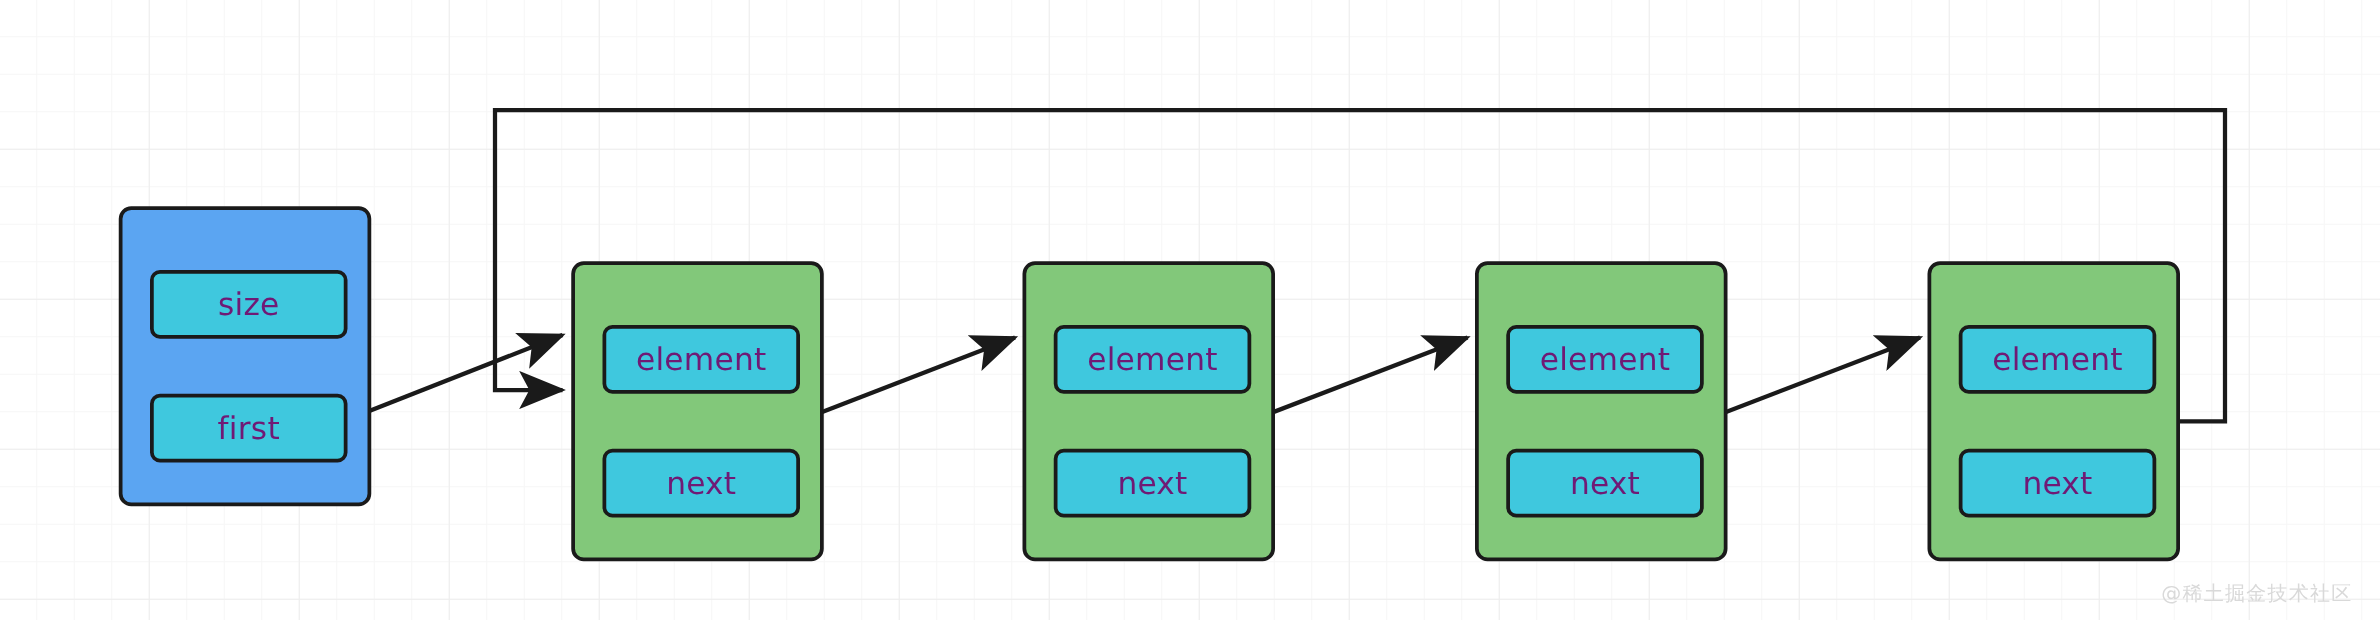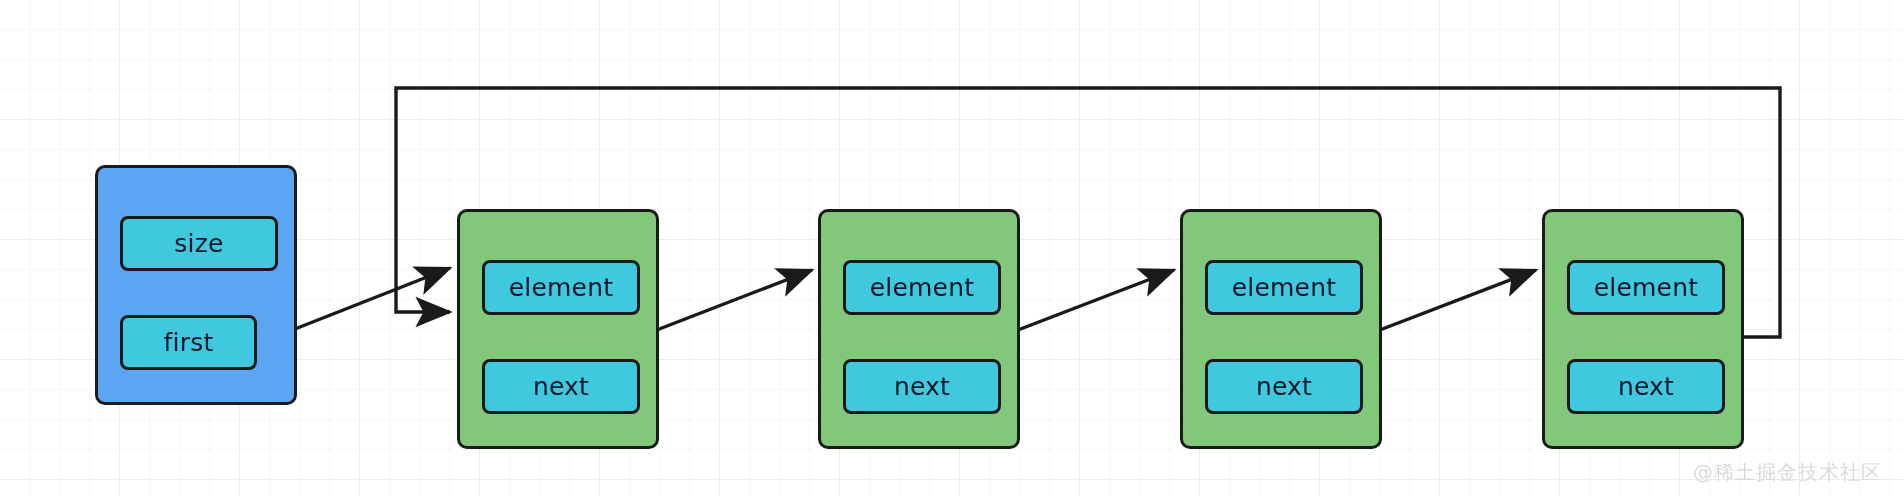--- a/index.html
+++ b/index.html
@@ -51,31 +51,31 @@
     margin-top: 44px;
   }
   .field {
     box-sizing: border-box;
     background: #3FC8DE;
     border: 3px solid #1a1a1a;
     border-radius: 8px;
     display: flex;
     align-items: center;
     justify-content: center;
-    color: #0f172a;
+    color: #701a75;
     font-size: 25px;
     letter-spacing: 0.2px;
     position: absolute;
   }
   .watermark {
     position: absolute;
     right: 22px;
     bottom: 10px;
     color: #d9d9d9;
-    font-size: 20px;
+    font-size: 16px;
     letter-spacing: 1px;
     white-space: nowrap;
     font-family: "DejaVu Sans", "Liberation Sans", sans-serif;
   }
 </style>
 </head>
 <body>
 
 <div id="canvas">
 
@@ -94,21 +94,21 @@
 
     <polyline points="1359,338 1536,270" fill="none" stroke="#1a1a1a" stroke-width="3.4" marker-end="url(#arrowhead)"></polyline>
 
     <polyline points="1718,337 1780,337 1780,88 396,88 396,312 450,312" fill="none" stroke="#1a1a1a" stroke-width="3.4" stroke-linejoin="miter" marker-end="url(#arrowhead)"></polyline>
   </svg>
 
   <div class="node head" style="left:95px; top:165px; width:202px; height:240px;">
     <div class="field" style="left:22px; top:48px; width:158px; height:55px;">
       <span>size</span>
     </div>
-    <div class="field" style="left:22px; top:147px; width:137px; height:55px;">
+    <div class="field" style="left:22px; top:147px; width:158px; height:55px;">
       <span>first</span>
     </div>
   </div>
 
   <div class="node cell" style="left:457px; top:165px; width:202px; height:240px;">
     <div class="field" style="left:22px; top:48px; width:158px; height:55px;">
       <span>element</span>
     </div>
     <div class="field" style="left:22px; top:147px; width:158px; height:55px;">
       <span>next</span>

